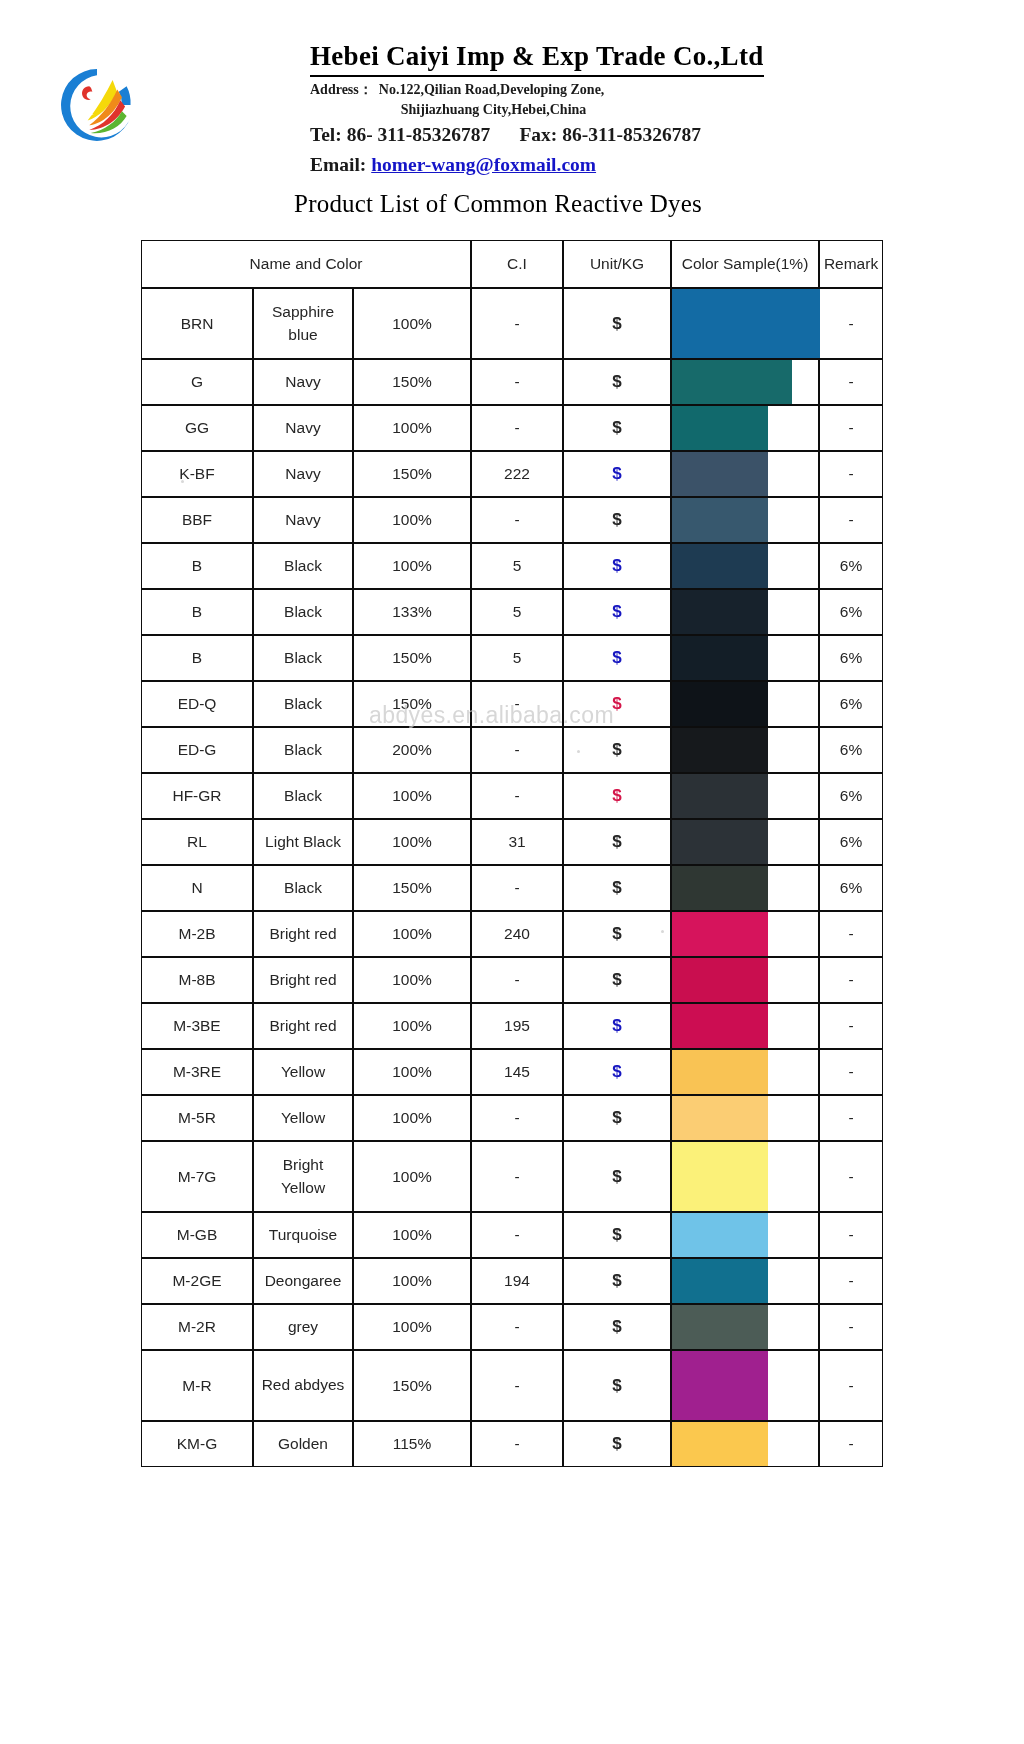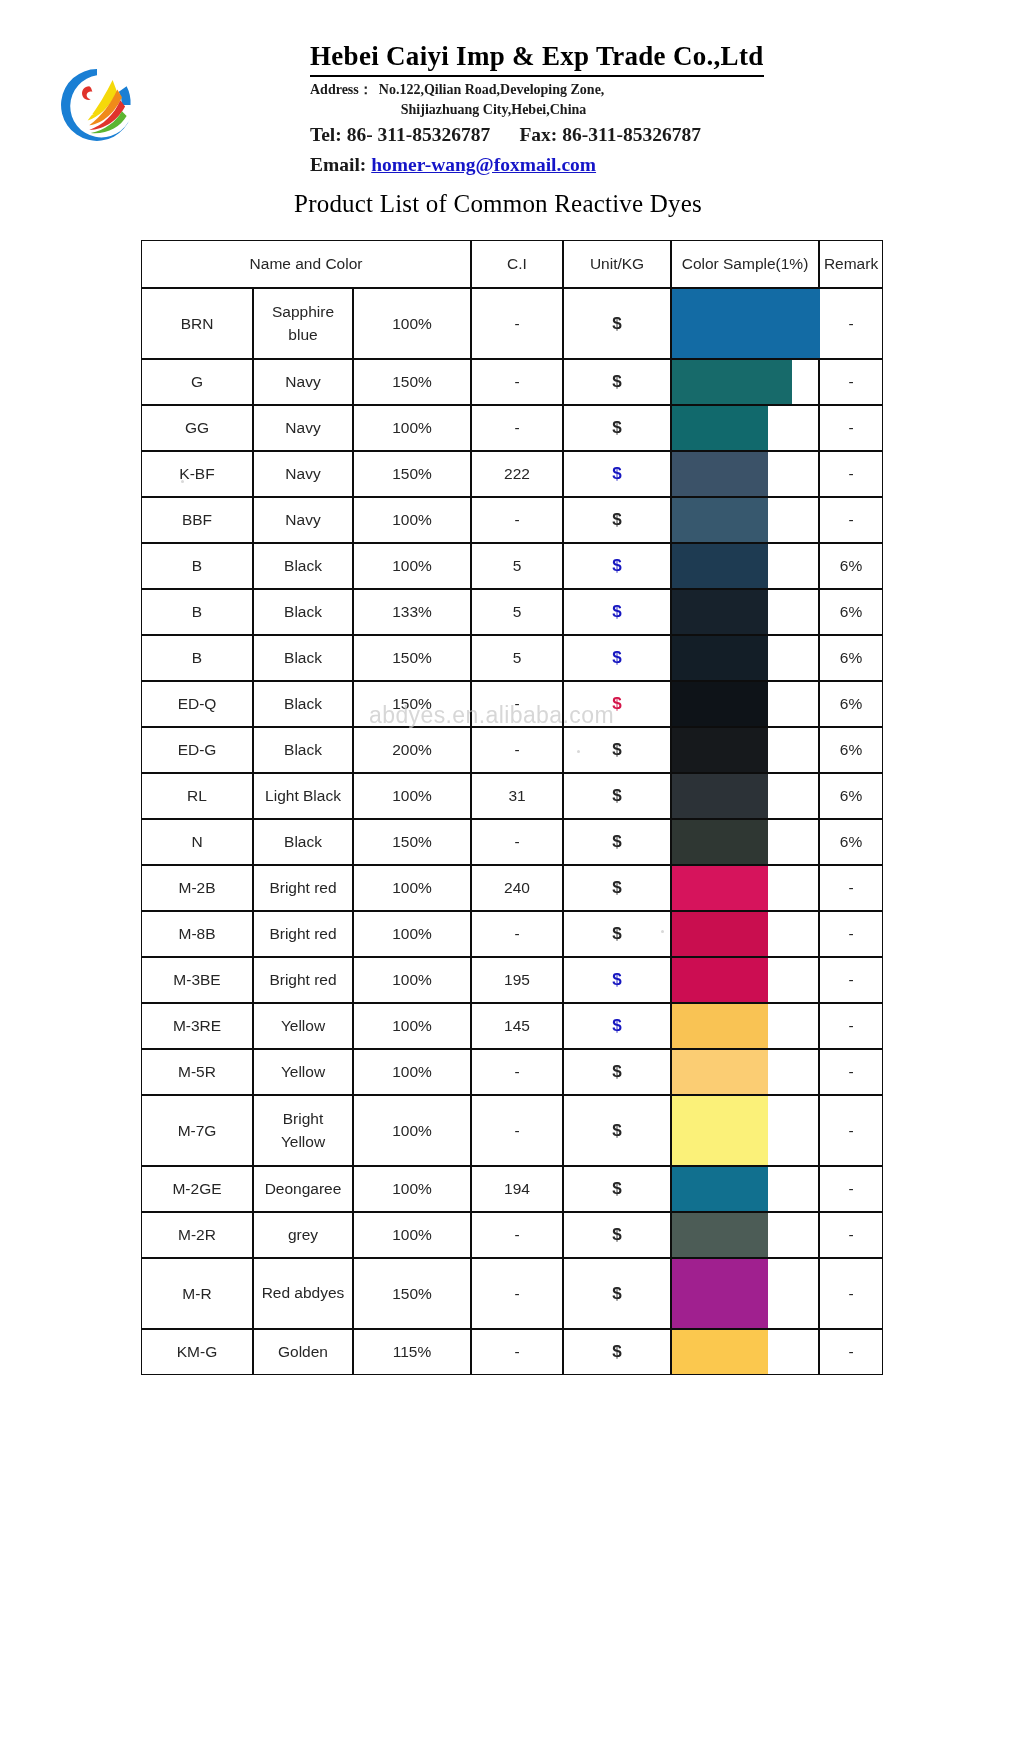--- a/index.html
+++ b/index.html
@@ -402,20 +402,35 @@
           </td>
           <td>200%</td>
           <td>-</td>
           <td><span class="unit-sym" style="color: rgb(38, 38, 38);">$</span></td>
           <td class="sample-cell">
             <div class="swatch" style="background: rgb(22, 25, 28); width: 96px;"></div>
           </td>
           <td>6%</td>
         </tr>
         <tr>
+          <td>HF-GR</td>
+          <td class="cell-color-name">
+            <div class="two-line">
+              <span>Black</span>
+            </div>
+          </td>
+          <td>100%</td>
+          <td>-</td>
+          <td><span class="unit-sym" style="color: rgb(212, 22, 74);">$</span></td>
+          <td class="sample-cell">
+            <div class="swatch" style="background: rgb(43, 49, 54); width: 96px;"></div>
+          </td>
+          <td>6%</td>
+        </tr>
+        <tr>
           <td>RL</td>
           <td class="cell-color-name">
             <div class="two-line">
               <span>Light Black</span>
             </div>
           </td>
           <td>100%</td>
           <td>31</td>
           <td><span class="unit-sym" style="color: rgb(38, 38, 38);">$</span></td>
           <td class="sample-cell">
@@ -519,20 +534,35 @@
             <div class="two-line">
               <span>Bright</span>
               <span>Yellow</span>
             </div>
           </td>
           <td>100%</td>
           <td>-</td>
           <td><span class="unit-sym" style="color: rgb(38, 38, 38);">$</span></td>
           <td class="sample-cell">
             <div class="swatch" style="background: rgb(251, 241, 121); width: 96px;"></div>
+          </td>
+          <td>-</td>
+        </tr>
+        <tr>
+          <td>M-GB</td>
+          <td class="cell-color-name">
+            <div class="two-line">
+              <span>Turquoise</span>
+            </div>
+          </td>
+          <td>100%</td>
+          <td>-</td>
+          <td><span class="unit-sym" style="color: rgb(38, 38, 38);">$</span></td>
+          <td class="sample-cell">
+            <div class="swatch" style="background: rgb(111, 195, 232); width: 96px;"></div>
           </td>
           <td>-</td>
         </tr>
         <tr>
           <td>M-2GE</td>
           <td class="cell-color-name">
             <div class="two-line">
               <span>Deongaree</span>
             </div>
           </td>

